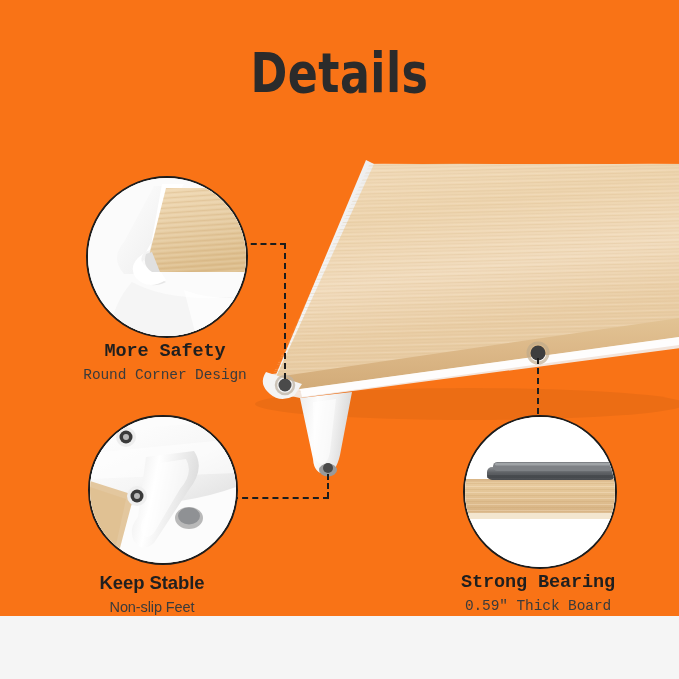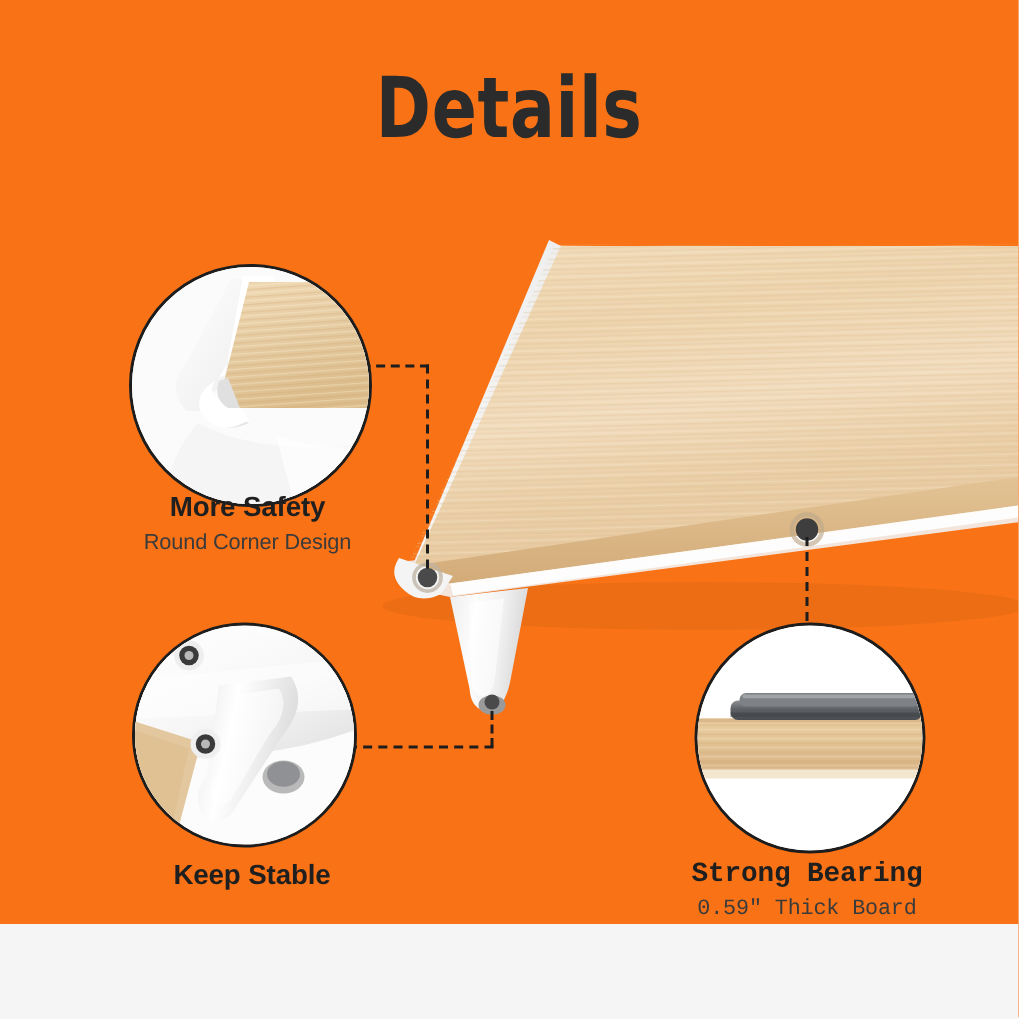--- a/index.html
+++ b/index.html
@@ -209,21 +209,21 @@
 
         <path d="M78,10 L158,10 L158,94 L70,94 q-12,-6 -8,-20 z" fill="url(#c1wood)"></path>
         <path d="M78,10 L158,10 L158,94 L70,94 q-12,-6 -8,-20 z" fill="url(#c1grain)"></path>
 
         <path d="M64,74 L72,94 L64,94 q-10,-6 -6,-18 z" fill="#e0e0e0"></path>
 
         <path d="M44,104 q40,22 114,14 L158,158 L20,158 q6,-34 24,-54 z" fill="#f3f3f3" opacity="0.85"></path>
         <path d="M96,112 q26,10 62,8 L158,158 L108,158 z" fill="#ffffff" opacity="0.7"></path>
       </svg>
     </div>
-    <div class="caption" style="left:25px; top:327px;">
+    <div class="caption" style="left:25px; top:341px;font-family:Liberation Mono, monospace;">
       <div class="headline">More Safety</div>
       <div class="sub">Round Corner Design</div>
     </div>
   </div>
 
   <div class="callout">
     <div class="circle" style="left:88px; top:415px; width:146px; height:146px;">
       <svg class="circle-inner" viewBox="0 0 146 146">
         <defs>
           <linearGradient id="c2white" x1="0.1" y1="0" x2="0.9" y2="1">
@@ -252,22 +252,23 @@
         <ellipse cx="99" cy="99" rx="11" ry="8.5" fill="#8f9194"></ellipse>
 
         <circle cx="36" cy="20" r="10" fill="#eeeeee"></circle>
         <circle cx="36" cy="20" r="6.5" fill="#3a3a3a"></circle>
         <circle cx="36" cy="20" r="3" fill="#d8d8d8" opacity="0.8"></circle>
         <circle cx="47" cy="79" r="10" fill="#efefef"></circle>
         <circle cx="47" cy="79" r="6.5" fill="#3a3a3a"></circle>
         <circle cx="47" cy="79" r="3" fill="#d8d8d8" opacity="0.8"></circle>
       </svg>
     </div>
-    <div class="caption" style="left:28px; top:572px;">
+    <div class="caption" style="left:12px; top:572px;">
       <div class="headline">Keep Stable</div>
+      <div class="sub">Non-slip Feet</div>
     </div>
   </div>
 
   <div class="callout">
     <div class="circle" style="left:463px; top:415px; width:150px; height:150px;">
       <svg class="circle-inner" viewBox="0 0 150 150">
         <defs>
           <linearGradient id="c3wood" x1="0" y1="0" x2="0" y2="1">
             <stop offset="0%" stop-color="#e9cda2"></stop>
             <stop offset="40%" stop-color="#e3c496"></stop>

